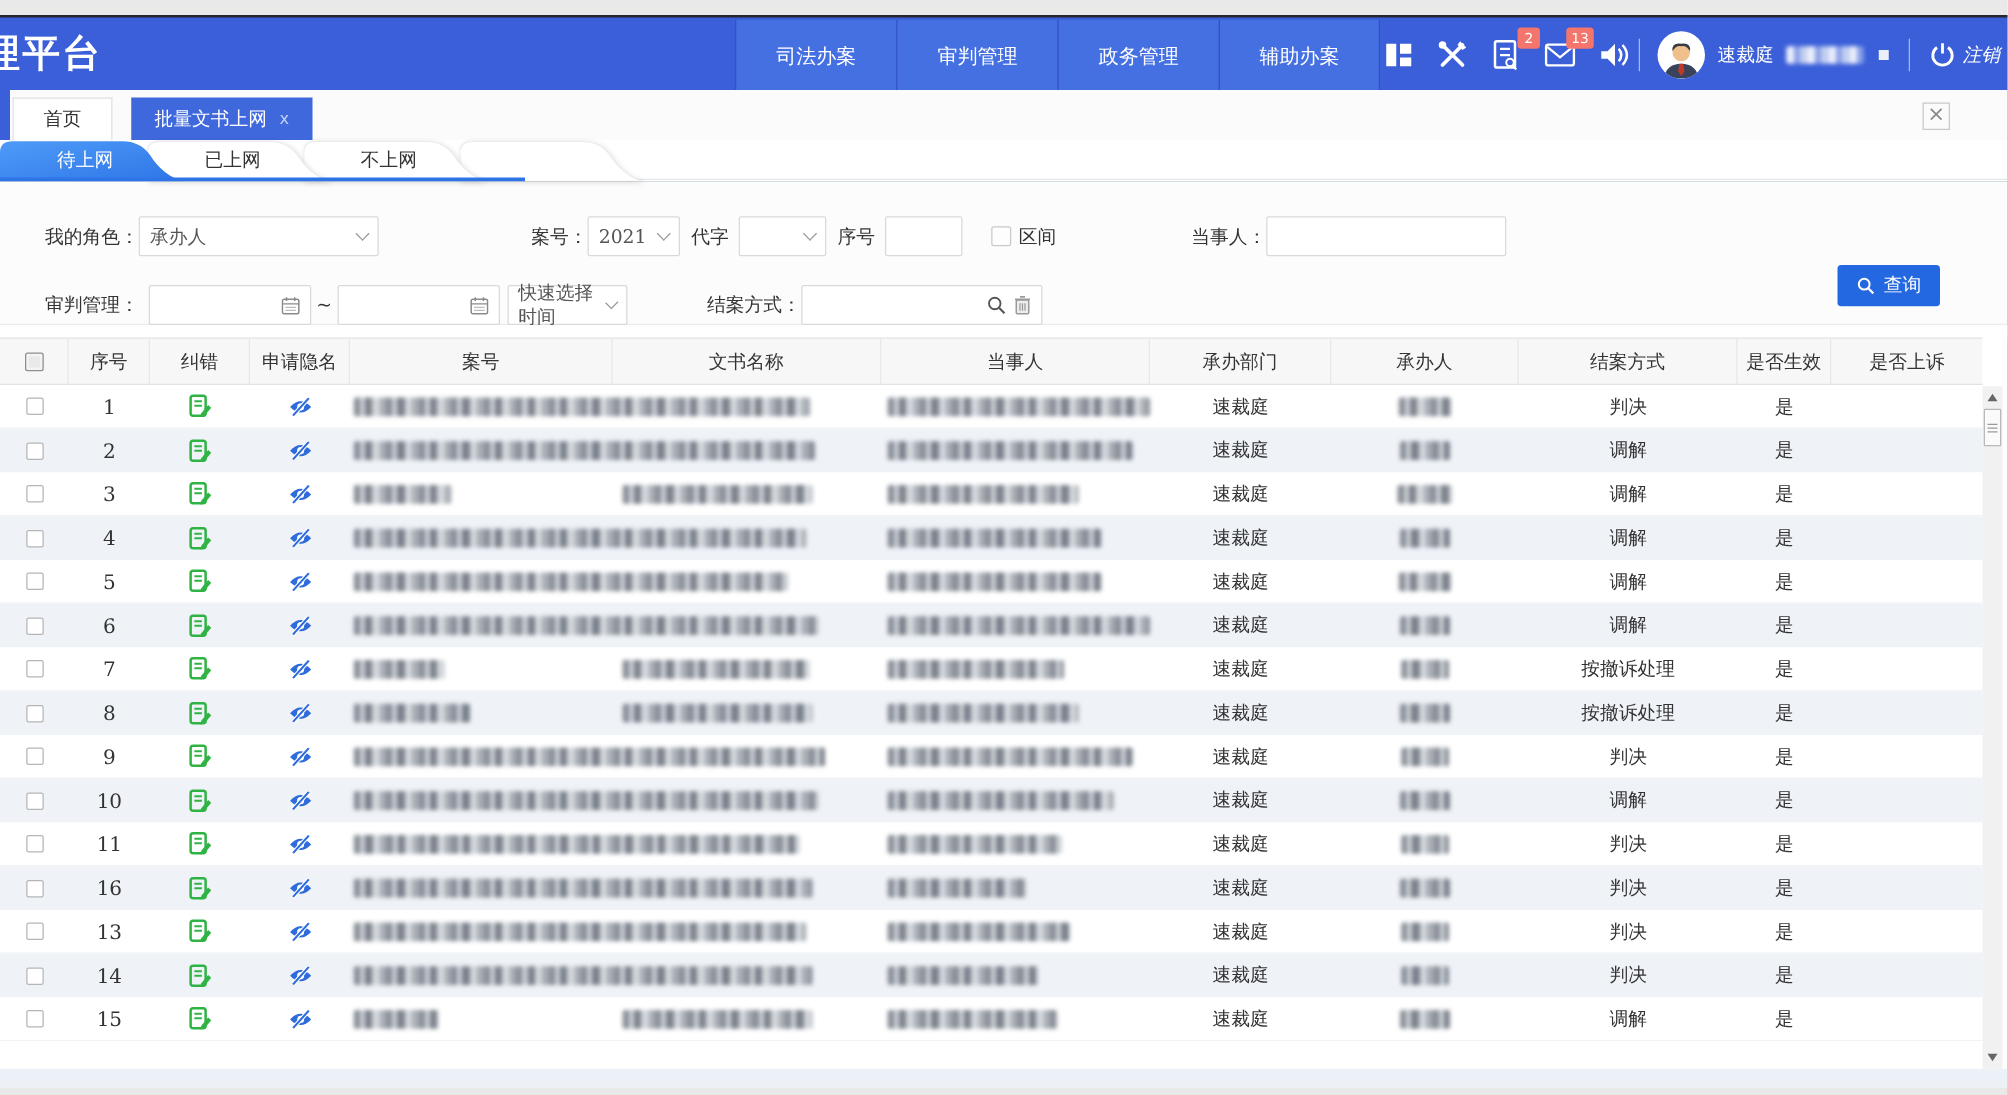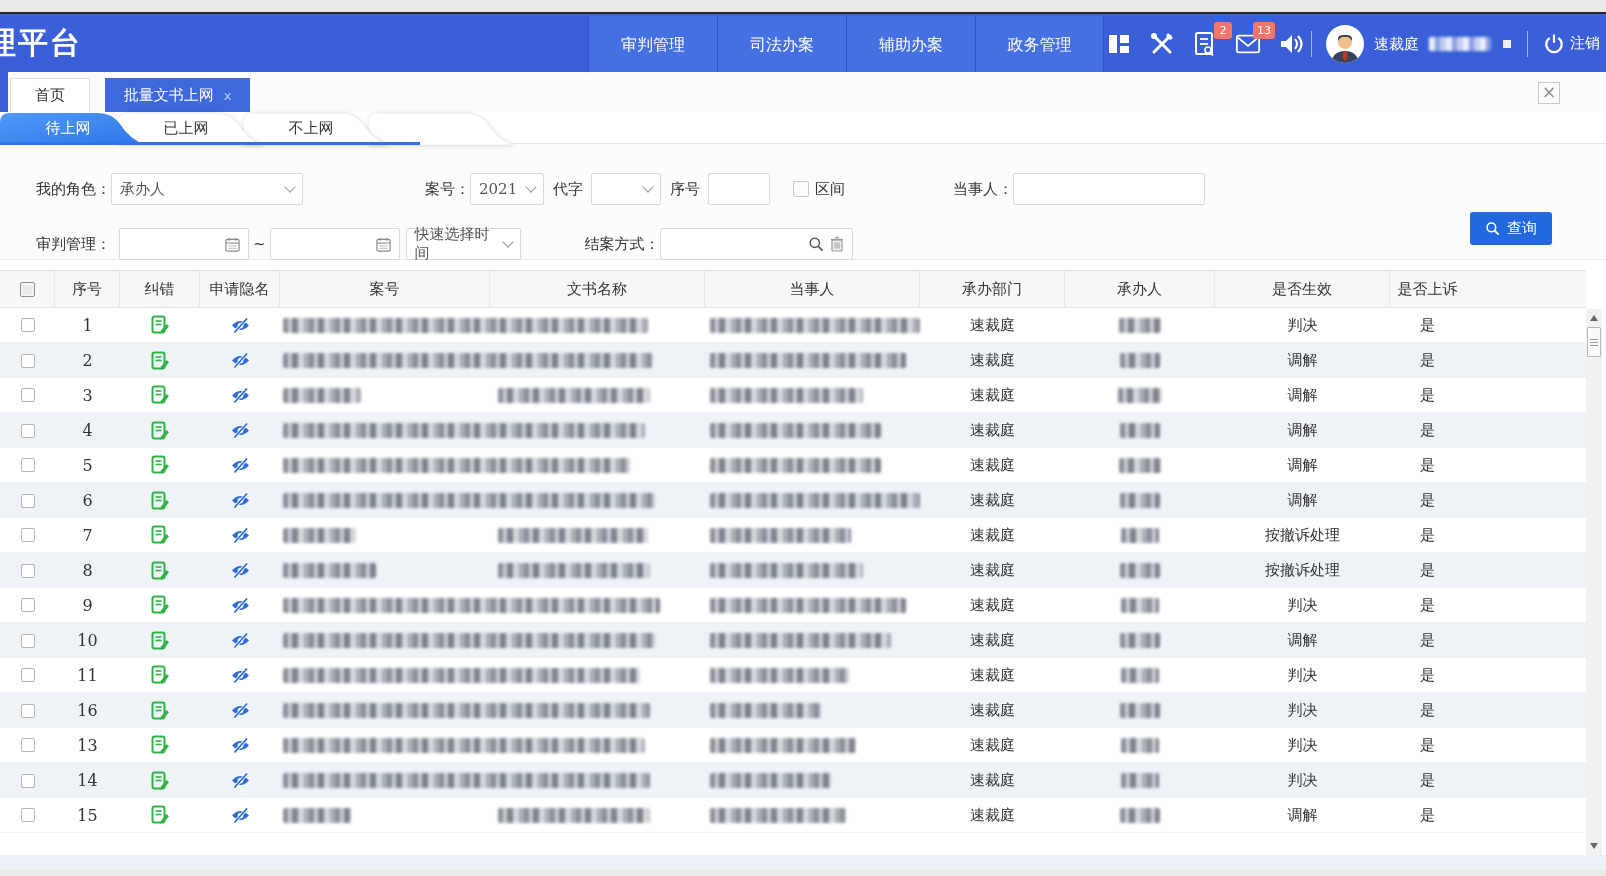--- a/index.html
+++ b/index.html
@@ -21,21 +21,21 @@
   .badge { position:absolute; top:-9px; right:-14px; min-width:18px; height:17px; padding:0 4px;
     background:#F3756C; color:#fff; font-size:11px; line-height:17px; text-align:center;
     border-radius:3px; font-family:"DejaVu Sans",sans-serif; }
   .vdiv { width:1px; height:26px; background:rgba(255,255,255,.55); }
   .userbox { position:absolute; left:1326px; top:0; height:60px; display:flex; align-items:center; gap:10px; color:#fff; }
   .avatar { width:38px; height:38px; border-radius:50%; background:#fff; overflow:hidden; display:flex; align-items:flex-end; justify-content:center; }
   .nameblur { display:inline-block; width:62px; height:14px; border-radius:2px;
     background:repeating-linear-gradient(90deg, rgba(255,255,255,.9) 0 6px, rgba(255,255,255,.4) 6px 11px, rgba(230,235,245,.8) 11px 17px);
     filter:blur(1.5px); }
   .namesq { display:inline-block; width:8px; height:8px; background:#fff; opacity:.9; margin-left:2px; }
-  .logout { display:flex; gap:6px; cursor:pointer; }
+  .logout { display:flex; align-items:center; gap:6px; cursor:pointer;font-style:italic; }
 
   
   .tabbar { position:absolute; left:0; top:60px; width:1606px; height:40px; background:#FBFBFB;
     display:flex; align-items:flex-end; padding-left:8px; }
   .edge-strip { position:absolute; left:0; top:60px; width:8px; height:43px; background:#3A5FD9; }
   .tab { height:34px; display:flex; align-items:center; justify-content:center; cursor:pointer; }
   .tab-home { width:80px; background:#fff; border:1px solid #DFDFDF; border-bottom:none; color:#333; margin-left:2px; }
   .tab-active { width:145px; background:#3E68DC; color:#fff; margin-left:15px; gap:10px; }
   .tab-x { font-size:13px; color:#C3D3F6; font-family:"DejaVu Sans",sans-serif; }
   .panel-close { position:absolute; right:46px; top:10px; width:22px; height:22px; background:#FBFBFB;
@@ -115,30 +115,30 @@
 </head>
 <body>
 
 <div class="app">
 
   <div class="header">
     <div class="app-title">理平台</div>
 
     <div class="nav">
       <div class="nav-item">
+          <span>司法办案</span>
+        </div>
+      <div class="nav-item">
           <span>审判管理</span>
         </div>
       <div class="nav-item">
-          <span>司法办案</span>
+          <span>政务管理</span>
         </div>
       <div class="nav-item">
           <span>辅助办案</span>
-        </div>
-      <div class="nav-item">
-          <span>政务管理</span>
         </div>
     </div>
 
     <div class="hicons">
       <div class="hicon">
         <svg width="24" height="24" viewBox="0 0 24 24">
             <rect x="2" y="3" width="8" height="18" fill="#fff"></rect>
             <rect x="13" y="3" width="9" height="8" fill="#fff"></rect>
             <rect x="13" y="14" width="9" height="7" fill="#fff"></rect>
           </svg>
@@ -292,21 +292,21 @@
           <svg width="15" height="15" viewBox="0 0 16 16">
               <rect x="1" y="2.5" width="14" height="12.5" rx="1.5" fill="none" stroke="#8a8a8a" stroke-width="1.3"></rect>
               <line x1="1" y1="6.5" x2="15" y2="6.5" stroke="#8a8a8a" stroke-width="1.1"></line>
               <line x1="4.5" y1="0.8" x2="4.5" y2="4" stroke="#8a8a8a" stroke-width="1.3"></line>
               <line x1="11.5" y1="0.8" x2="11.5" y2="4" stroke="#8a8a8a" stroke-width="1.3"></line>
               <line x1="3.5" y1="9.5" x2="12.5" y2="9.5" stroke="#BDBDBD" stroke-width="1"></line>
               <line x1="3.5" y1="12" x2="12.5" y2="12" stroke="#BDBDBD" stroke-width="1"></line>
             </svg>
         </span>
       </div>
-      <div class="sel" style="width:115px; margin-left:6px;">
+      <div class="sel" style="width:96px; margin-left:6px;">
         <span>快速选择时间</span>
         <span class="chev"></span>
       </div>
       <span class="flabel" style="margin-left:64px;">结案方式：</span>
       <div class="inp" style="width:193px;">
         <span style="margin-left:auto; display:flex; gap:6px; align-items:center;">
           <span>
             <svg width="16" height="16" viewBox="0 0 16 16">
                 <circle cx="6.8" cy="6.8" r="4.6" fill="none" stroke="#555" stroke-width="1.5"></circle>
                 <line x1="10.4" y1="10.4" x2="14.6" y2="14.6" stroke="#555" stroke-width="1.7"></line>
@@ -342,20 +342,21 @@
           <span class="hcbx"></span>
         </div>
       <div class="th">序号</div>
       <div class="th">纠错</div>
       <div class="th">申请隐名</div>
       <div class="th">案号</div>
       <div class="th">文书名称</div>
       <div class="th">当事人</div>
       <div class="th">承办部门</div>
       <div class="th">承办人</div>
+      <div class="th">结案方式</div>
       <div class="th">是否生效</div>
       <div class="th">是否上诉</div>
     </div>
     <div id="tbody">
   <div class="trow">
     <div class="td">
             <span class="rowcbx"></span>
           </div>
     <div class="td seq">1</div>
     <div class="td">

